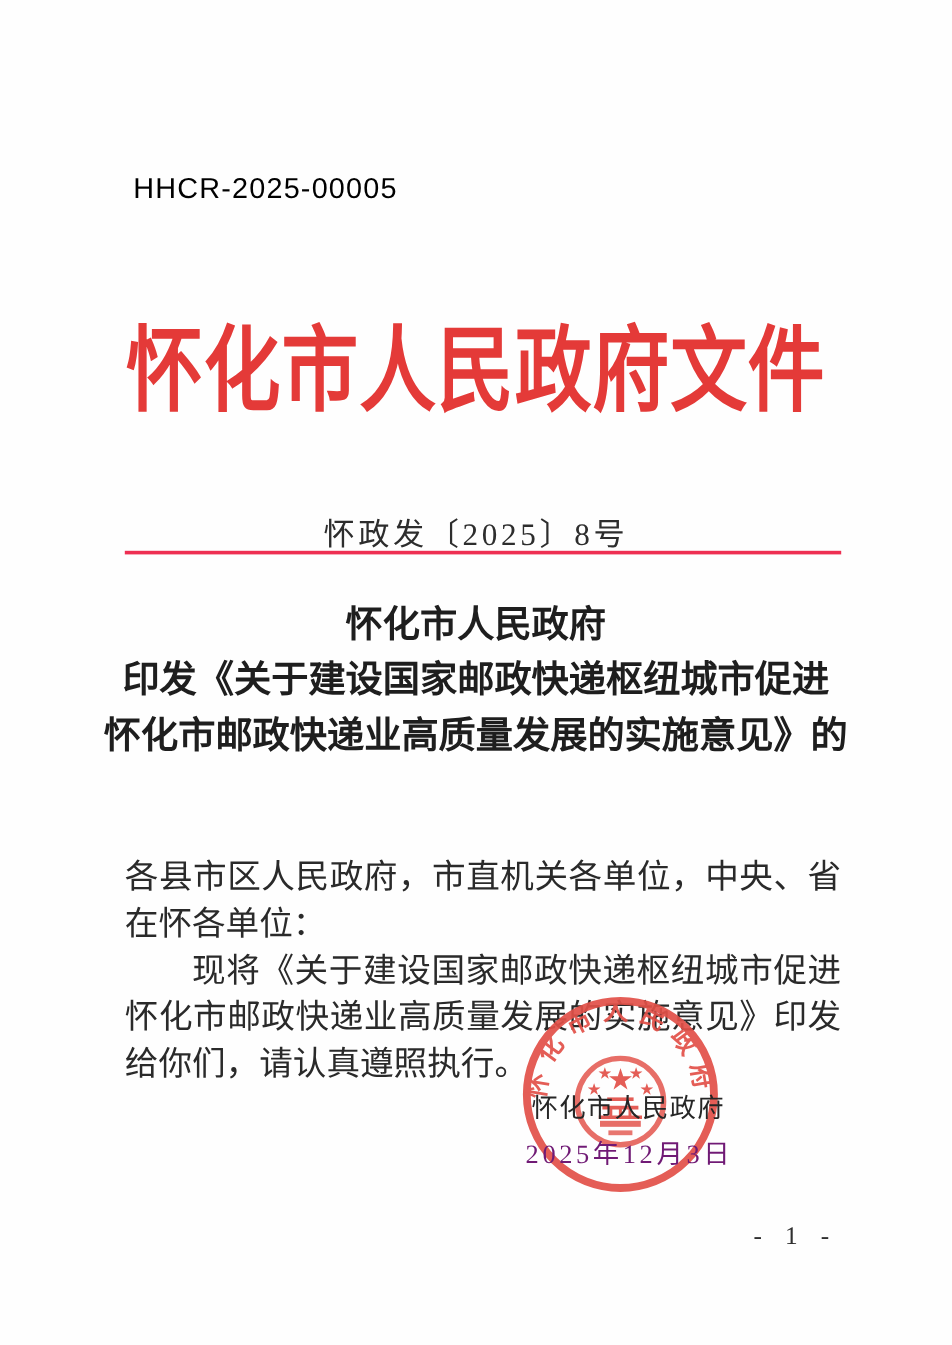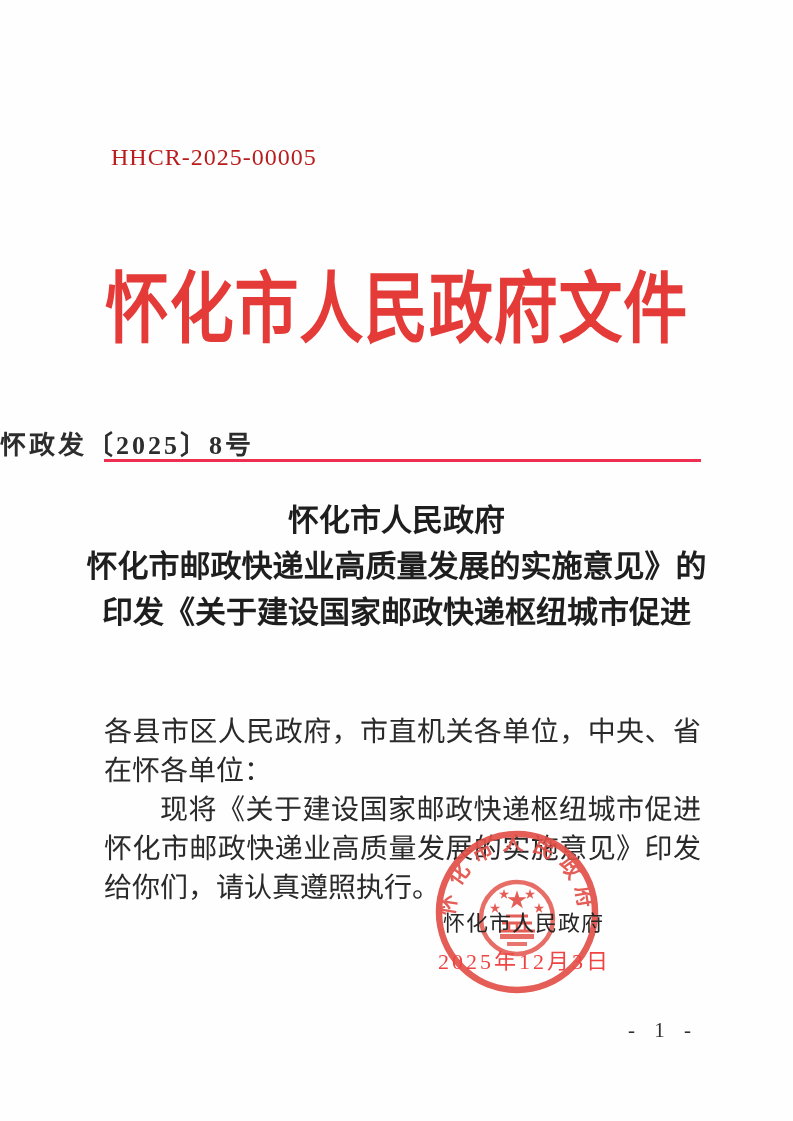--- a/index.html
+++ b/index.html
@@ -13,40 +13,39 @@
   html,body{background:#ffffff;}
   body{font-family:"Liberation Serif","DejaVu Serif",serif;}
   .page{
     position:relative;
     width:793px;height:1121px;
     background:#fefefe;
     overflow:hidden;
   }
   .archive-code{
     position:absolute;left:111px;top:144px;
-    font-family:Liberation Serif, serif;
-    font-size:24px;letter-spacing:1px;color:#b91c1c;
+    font-family:Liberation Sans, sans-serif;
+    font-size:24px;letter-spacing:1px;color:#000000;
     white-space:nowrap;
   }
   .banner-title{
     position:absolute;left:0;top:266px;width:793px;
     text-align:center;
     font-size:78px;font-weight:bold;line-height:88px;
     color:var(--banner-red);
     letter-spacing:1px;
     transform:scaleX(0.82);
     transform-origin:50% 50%;
     white-space:nowrap;
   }
   .doc-number{
     position:absolute;left:0;top:424px;width:793px;
-    text-align:left;
+    text-align:center;
     font-size:26px;color:#2d2d2d;letter-spacing:3px;
     white-space:nowrap;
-    font-weight:bold;
   }
   .red-line{
     position:absolute;left:104px;top:459px;
     width:597px;height:3px;
     background:var(--separator-red);
   }
   .notice-title{
     position:absolute;left:40px;top:498px;width:713px;
     text-align:center;color:var(--ink-black);
     font-weight:bold;font-size:31px;line-height:46px;
@@ -65,21 +64,21 @@
     opacity:0.92;
   }
   .seal svg{display:block;}
   .signature{
     position:absolute;left:443px;top:905px;
     font-size:22px;color:#262626;letter-spacing:1px;
     white-space:nowrap;z-index:2;
   }
   .sign-date{
     position:absolute;left:438px;top:943px;
-    font-size:22px;color:#ef4444;letter-spacing:3px;
+    font-size:22px;color:#701a75;letter-spacing:3px;
     white-space:nowrap;z-index:2;
   }
   .page-number{
     position:absolute;left:628px;top:1018px;
     font-size:21px;color:#2f2f2f;letter-spacing:7px;
     white-space:nowrap;
   }
 </style>
 </head>
 <body>
@@ -89,22 +88,22 @@
   <div class="archive-code">HHCR-2025-00005</div>
 
   <div class="banner-title">怀化市人民政府文件</div>
 
   <div class="doc-number">怀政发〔2025〕8号</div>
 
   <div class="red-line"></div>
 
   <div class="notice-title">
     <div class="t-line">怀化市人民政府</div>
+    <div class="t-line">印发《关于建设国家邮政快递枢纽城市促进</div>
     <div class="t-line">怀化市邮政快递业高质量发展的实施意见》的</div>
-    <div class="t-line">印发《关于建设国家邮政快递枢纽城市促进</div>
   </div>
 
   <div class="body-block">
     <p class="salutation">各县市区人民政府，市直机关各单位，中央、省在怀各单位：</p>
     <p class="paragraph">现将《关于建设国家邮政快递枢纽城市促进怀化市邮政快递业高质量发展的实施意见》印发给你们，请认真遵照执行。</p>
   </div>
 
   <div class="seal">
     <svg width="170" height="170" viewBox="0 0 170 170">
       <defs>

